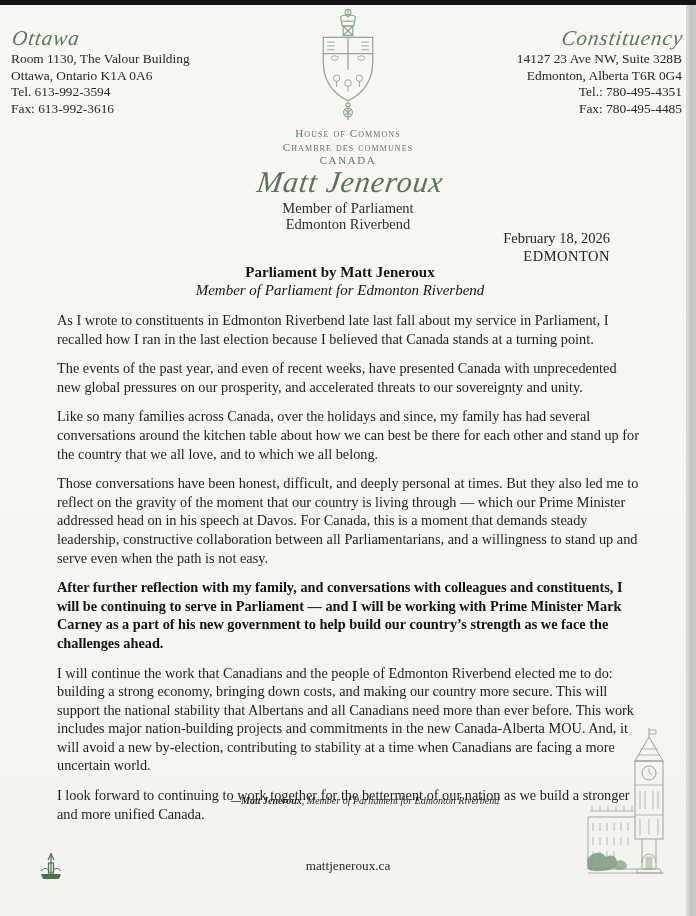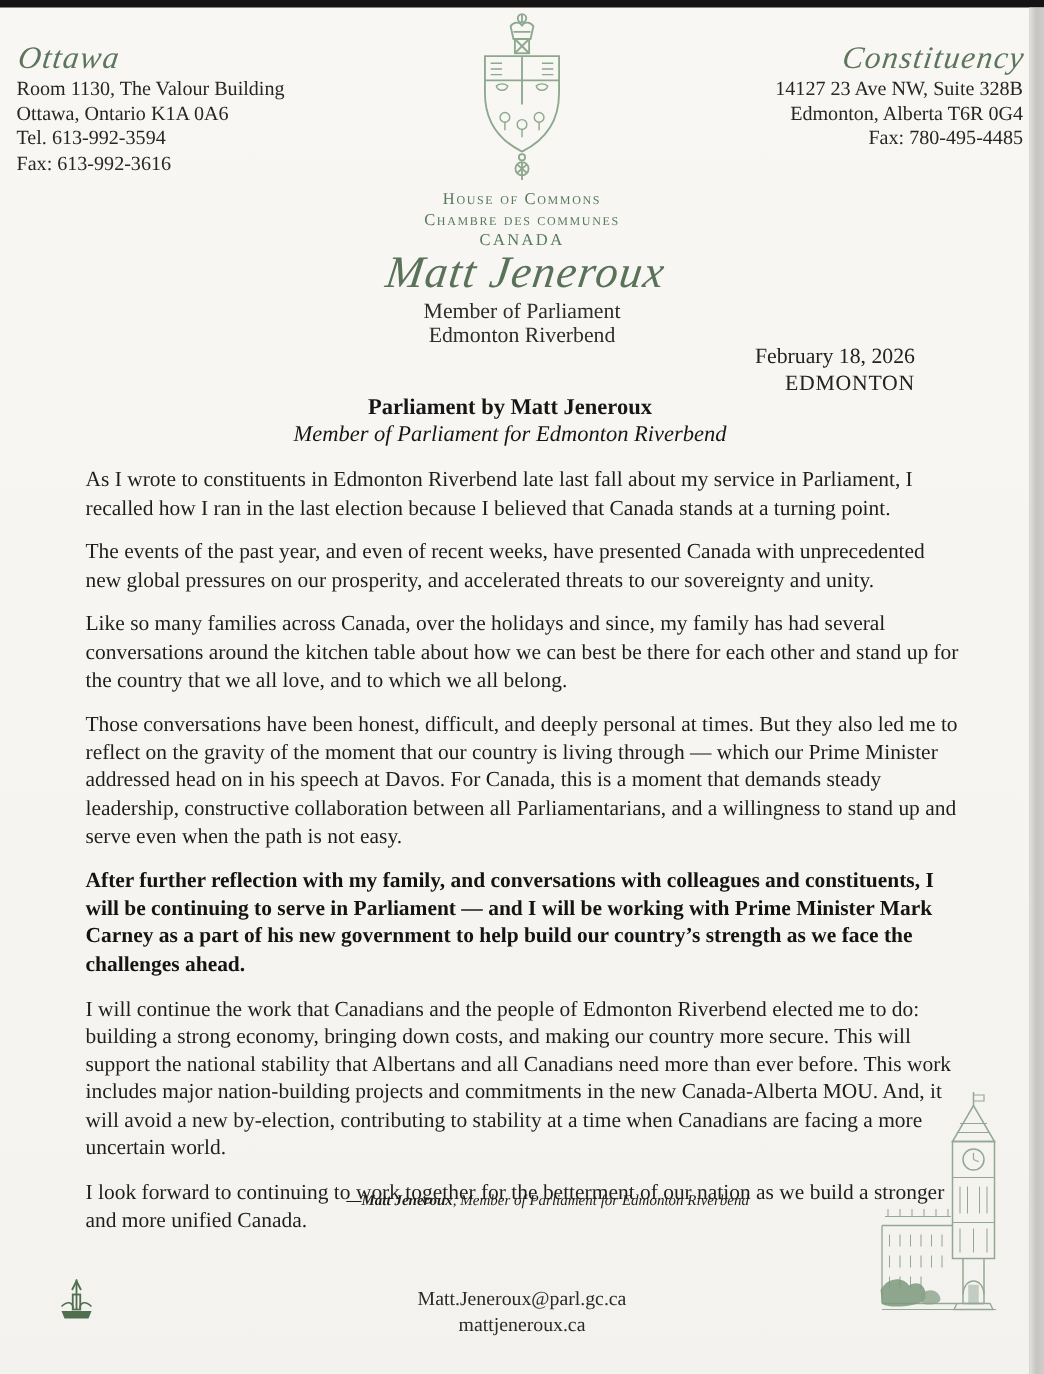--- a/index.html
+++ b/index.html
@@ -66,20 +66,21 @@
     <div>Room 1130, The Valour Building</div>
     <div>Ottawa, Ontario K1A 0A6</div>
     <div>Tel. 613-992-3594</div>
     <div>Fax: 613-992-3616</div>
   </div>
 
   <div class="addr-block addr-right">
     <div class="addr-title script">Constituency</div>
     <div>14127 23 Ave NW, Suite 328B</div>
     <div>Edmonton, Alberta T6R 0G4</div>
+    <div>Tel.: 780-495-4351</div>
     <div>Fax: 780-495-4485</div>
   </div>
 
   <svg class="crest" viewBox="0 0 80 120">
     <g fill="none" stroke="#8ea88e" stroke-width="1.3">
       <circle cx="40" cy="5.5" r="3"></circle>
       <line x1="40" y1="2.5" x2="40" y2="8.5"></line>
       <path d="M32 11 C34 8 38 7.5 40 10.5 C42 7.5 46 8 48 11 L46 20 L34 20 Z"></path>
       <line x1="34" y1="15" x2="46" y2="15"></line>
       <rect x="35" y="20" width="10" height="10"></rect>
@@ -135,21 +136,20 @@
     <p class="bold">After further reflection with my family, and conversations with colleagues and constituents, I will be continuing to serve in Parliament — and I will be working with Prime Minister Mark Carney as a part of his new government to help build our country’s strength as we face the challenges ahead.</p>
     <p>I will continue the work that Canadians and the people of Edmonton Riverbend elected me to do: building a strong economy, bringing down costs, and making our country more secure. This will support the national stability that Albertans and all Canadians need more than ever before. This work includes major nation-building projects and commitments in the new Canada-Alberta MOU. And, it will avoid a new by-election, contributing to stability at a time when Canadians are facing a more uncertain world.</p>
     <p>I look forward to continuing to work together for the betterment of our nation as we build a stronger and more unified Canada.</p>
   </div>
 
   <div class="sig">
     <span class="sig-name">—Matt Jeneroux</span><span>, Member of Parliament for Edmonton Riverbend</span>
   </div>
 
   <div class="footer">
-    <div>Matt.Jeneroux@parl.gc.ca</div>
     <div>mattjeneroux.ca</div>
   </div>
 
   <svg class="small-emblem" viewBox="0 0 28 33">
     <g stroke="#4f6f4f" fill="none" stroke-width="1.2">
       <line x1="14" y1="2" x2="14" y2="22"></line>
       <path d="M11 9 L14 3 L17 9"></path>
       <rect x="11.5" y="12" width="5" height="10"></rect>
       <path d="M4 20 C8 16 11 17 12 21" stroke-width="1"></path>
       <path d="M24 20 C20 16 17 17 16 21" stroke-width="1"></path>

